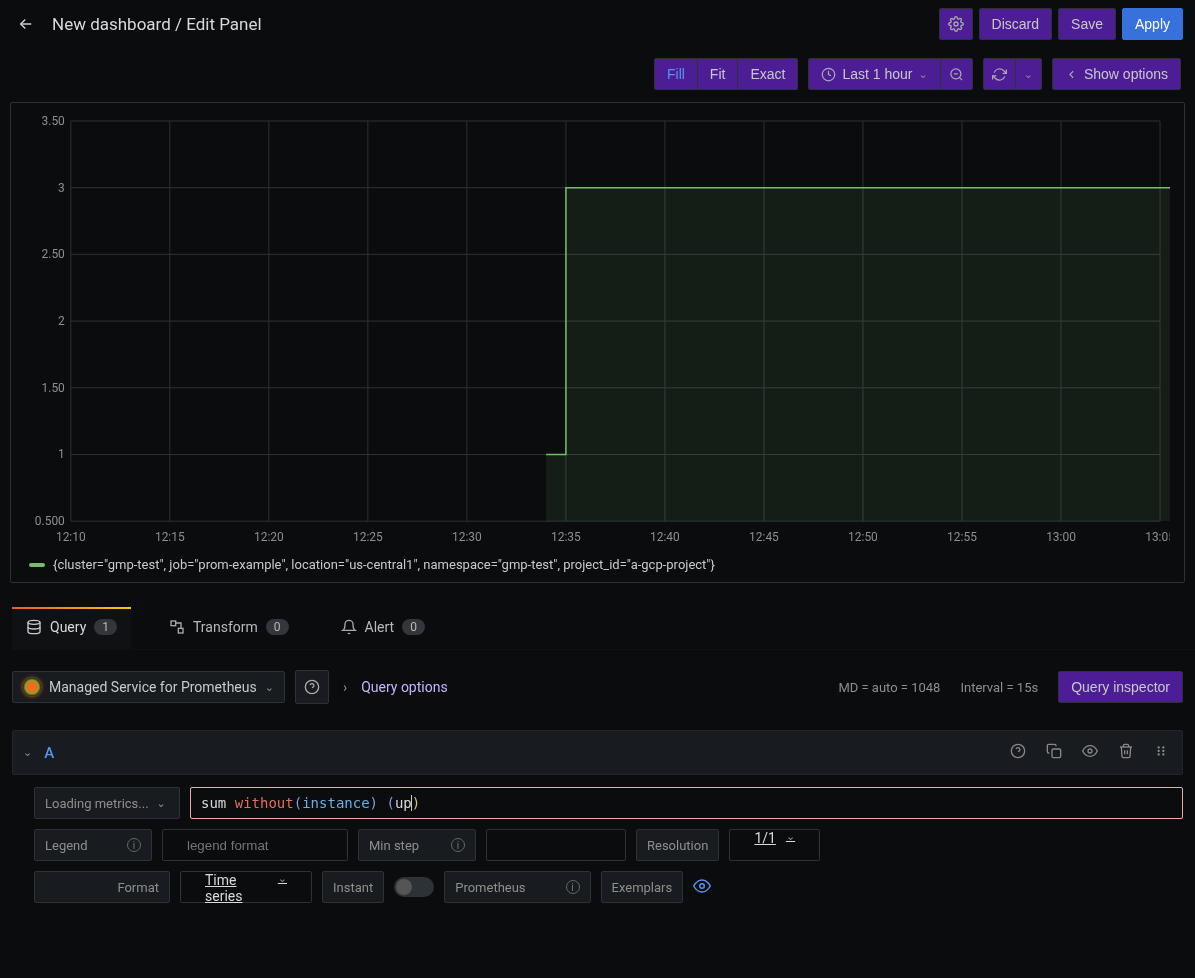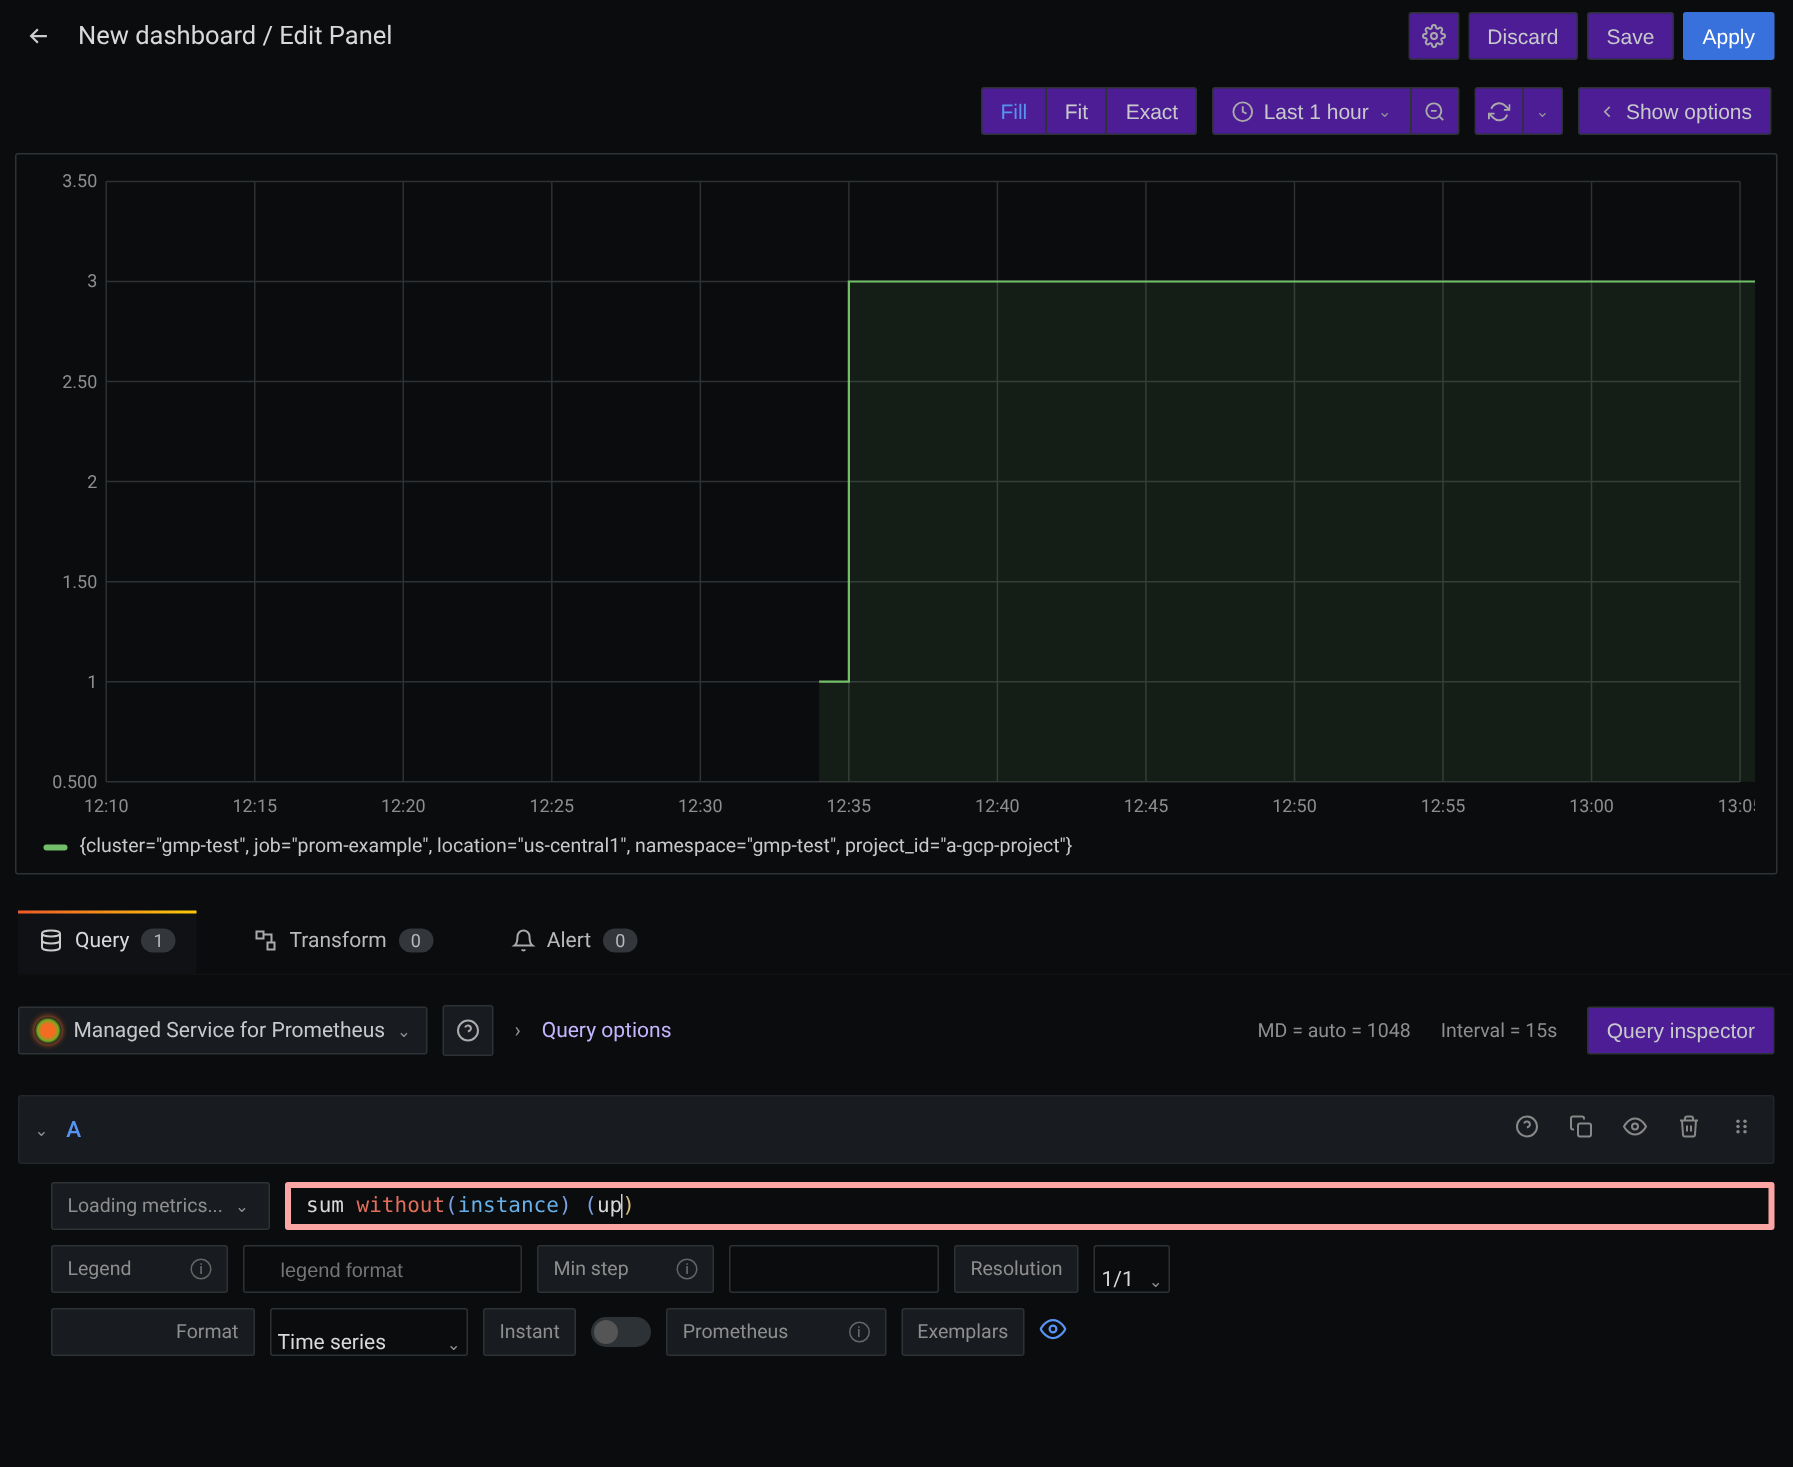--- a/index.html
+++ b/index.html
@@ -119,31 +119,31 @@
 
   .query-body { padding: 12px 0 0 22px; display:flex; flex-direction:column; gap:10px; }
   .row { display:flex; align-items:center; gap:10px; flex-wrap:wrap; }
   .field-label {
     background:#181b1f; border:1px solid #2c3235; padding:7px 10px;
     color:#8e8e8e; font-size:13px; border-radius:2px; display:flex; align-items:center; gap:8px;
     height:32px;
   }
   .metrics-select { min-width: 146px; }
   .code-input {
-    flex:1; background:#0b0c0e; border:4px solid #fca5a5; border-radius:2px;
+    flex:1; background:#0b0c0e; border:1px solid #fca5a5; border-radius:2px;
     padding:7px 10px; font-family: Menlo, Consolas, monospace; font-size:14px;
     height:32px; display:flex; align-items:center; white-space:pre;
   }
   .txt-input {
     background:#0b0c0e; border:1px solid #2c3235; border-radius:2px;
     padding:0 10px; color:#8e8e8e; height:32px;
   }
   .dropdown {
-    background:#0b0c0e; border:1px solid #2c3235; padding:0 4px; height:32px;
-    display:flex; align-items:flex-end; gap:10px; color:#d8d9da; border-radius:2px;
+    background:#0b0c0e; border:1px solid #2c3235; padding:0 24px; height:32px;
+    display:flex; align-items:flex-start; gap:10px; color:#d8d9da; border-radius:2px;text-decoration:underline;
   }
   .toggle {
     width:40px; height:20px; background:#2c3235; border-radius:10px; position:relative; cursor:pointer;
   }
   .toggle::after {
     content:''; position:absolute; left:2px; top:2px; width:16px; height:16px;
     border-radius:8px; background:#555;
   }
   .eye-active { color:#5794f2; }
   .chev { font-size:11px; color:#8e8e8e; }

